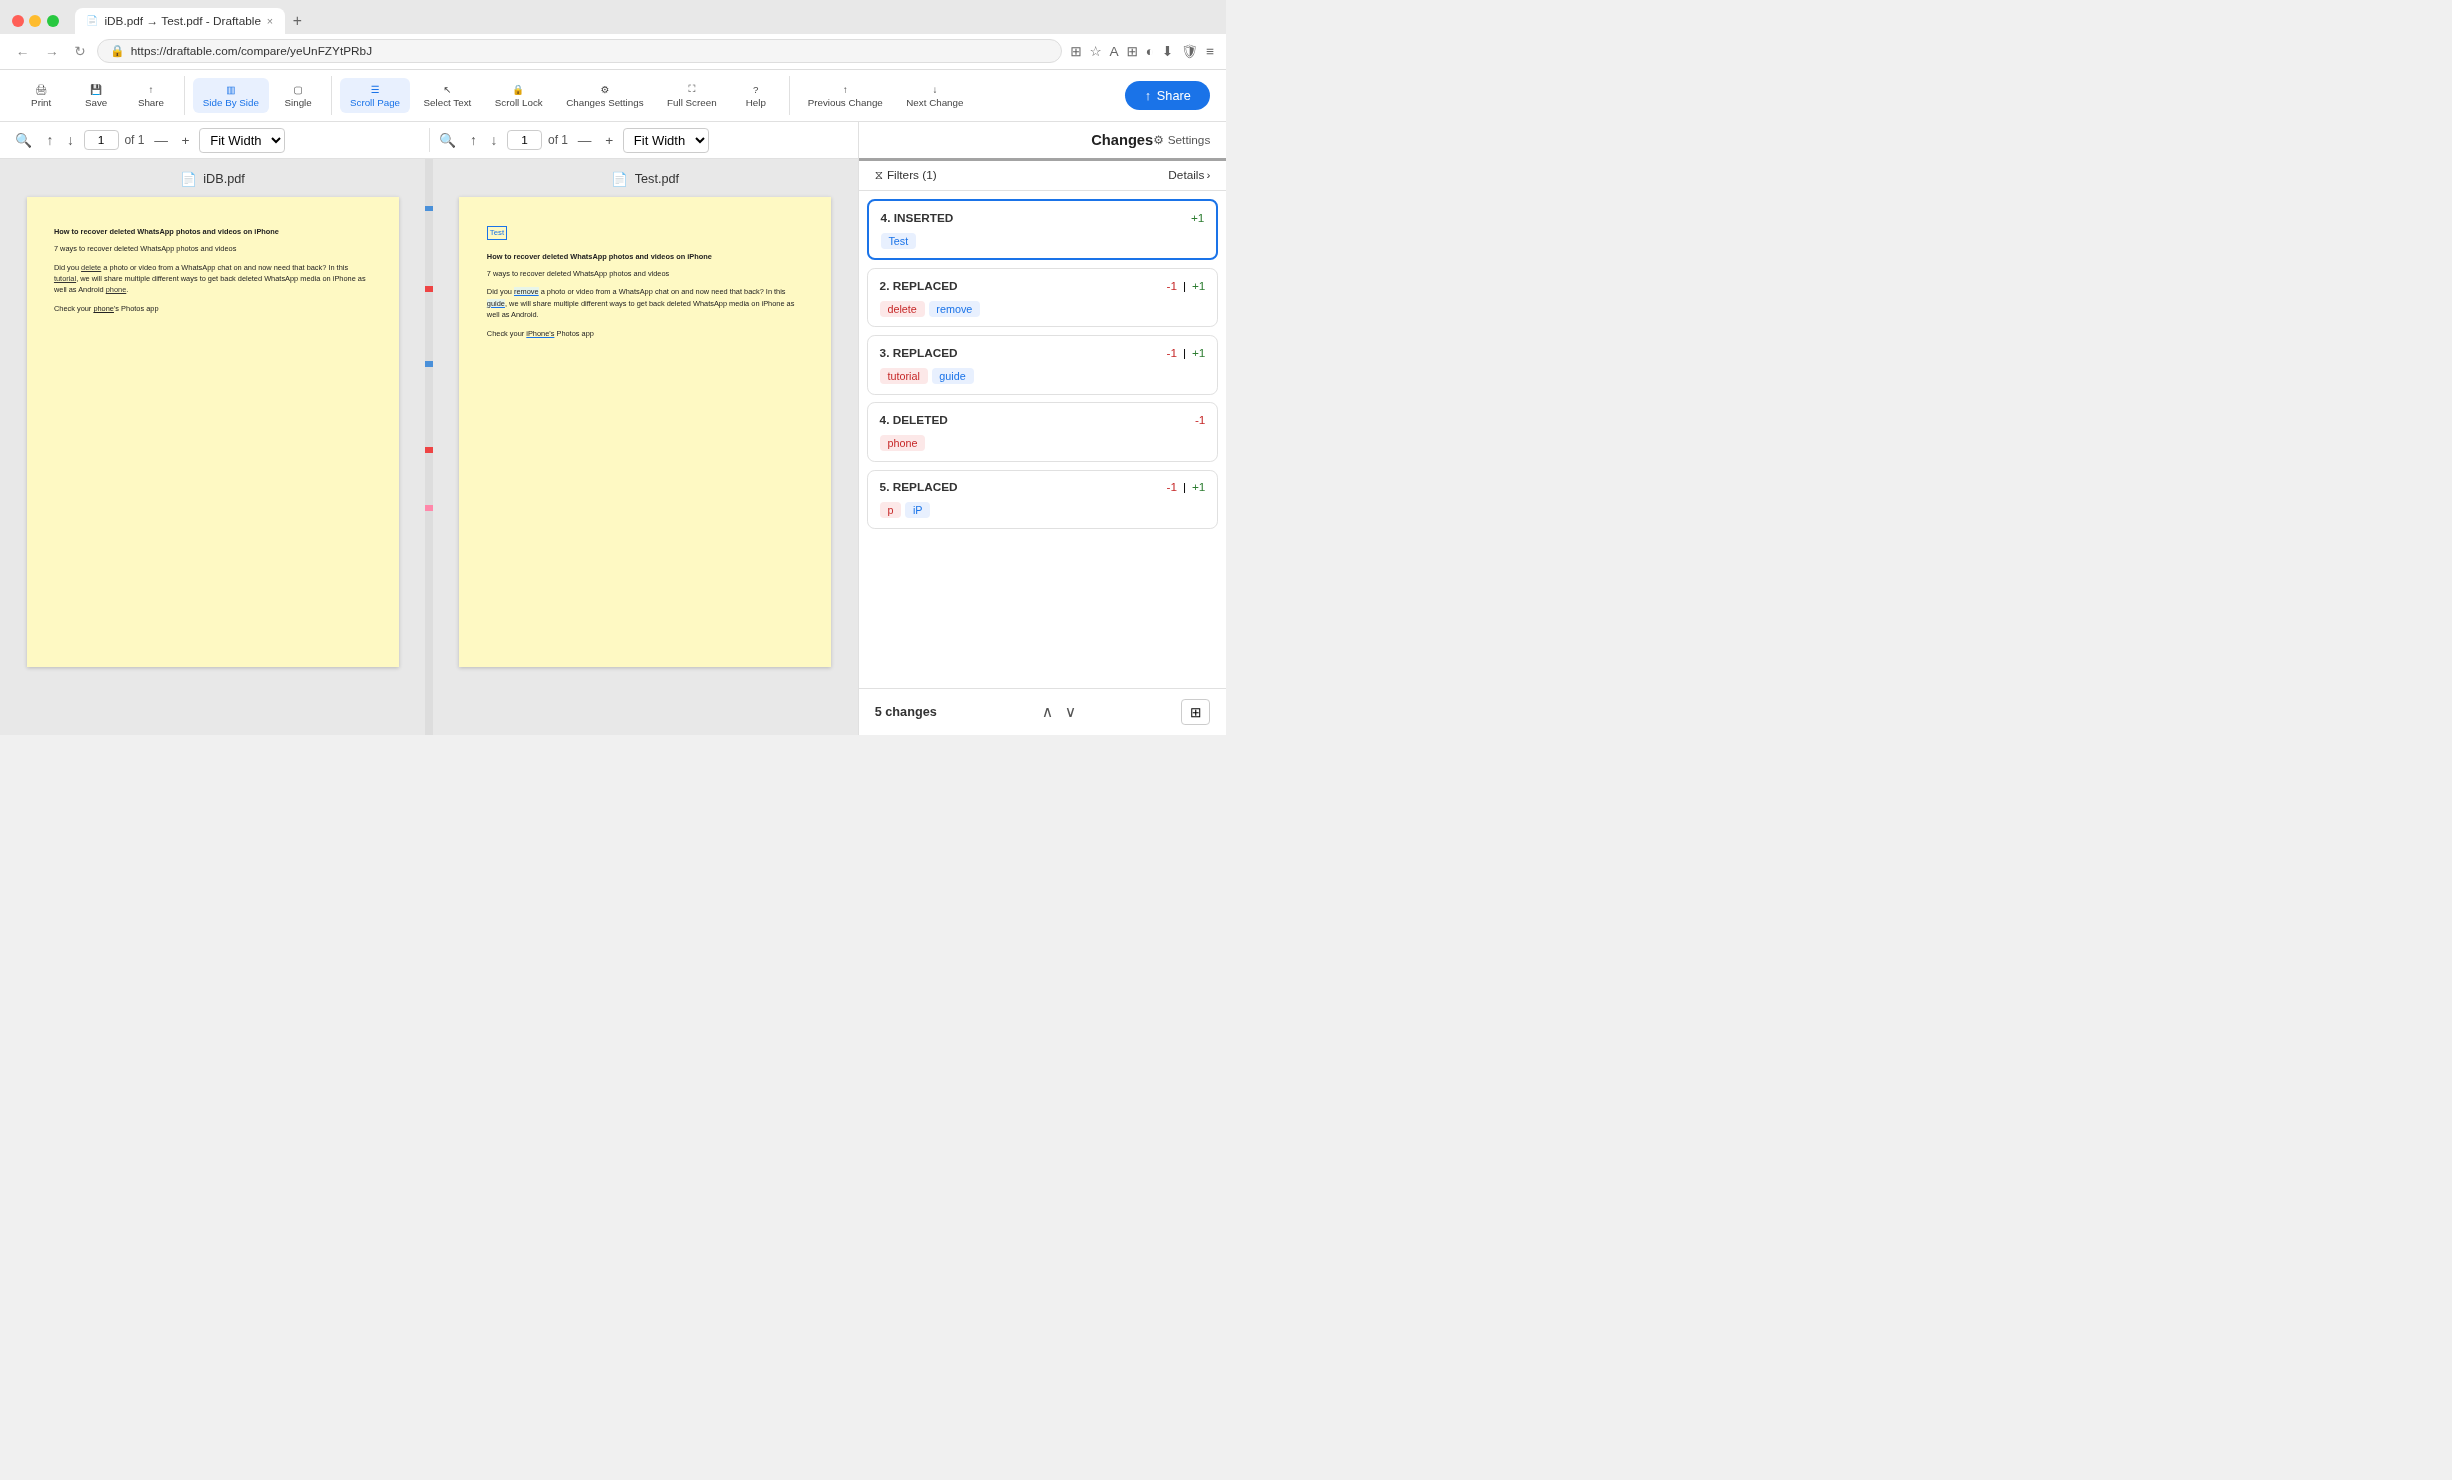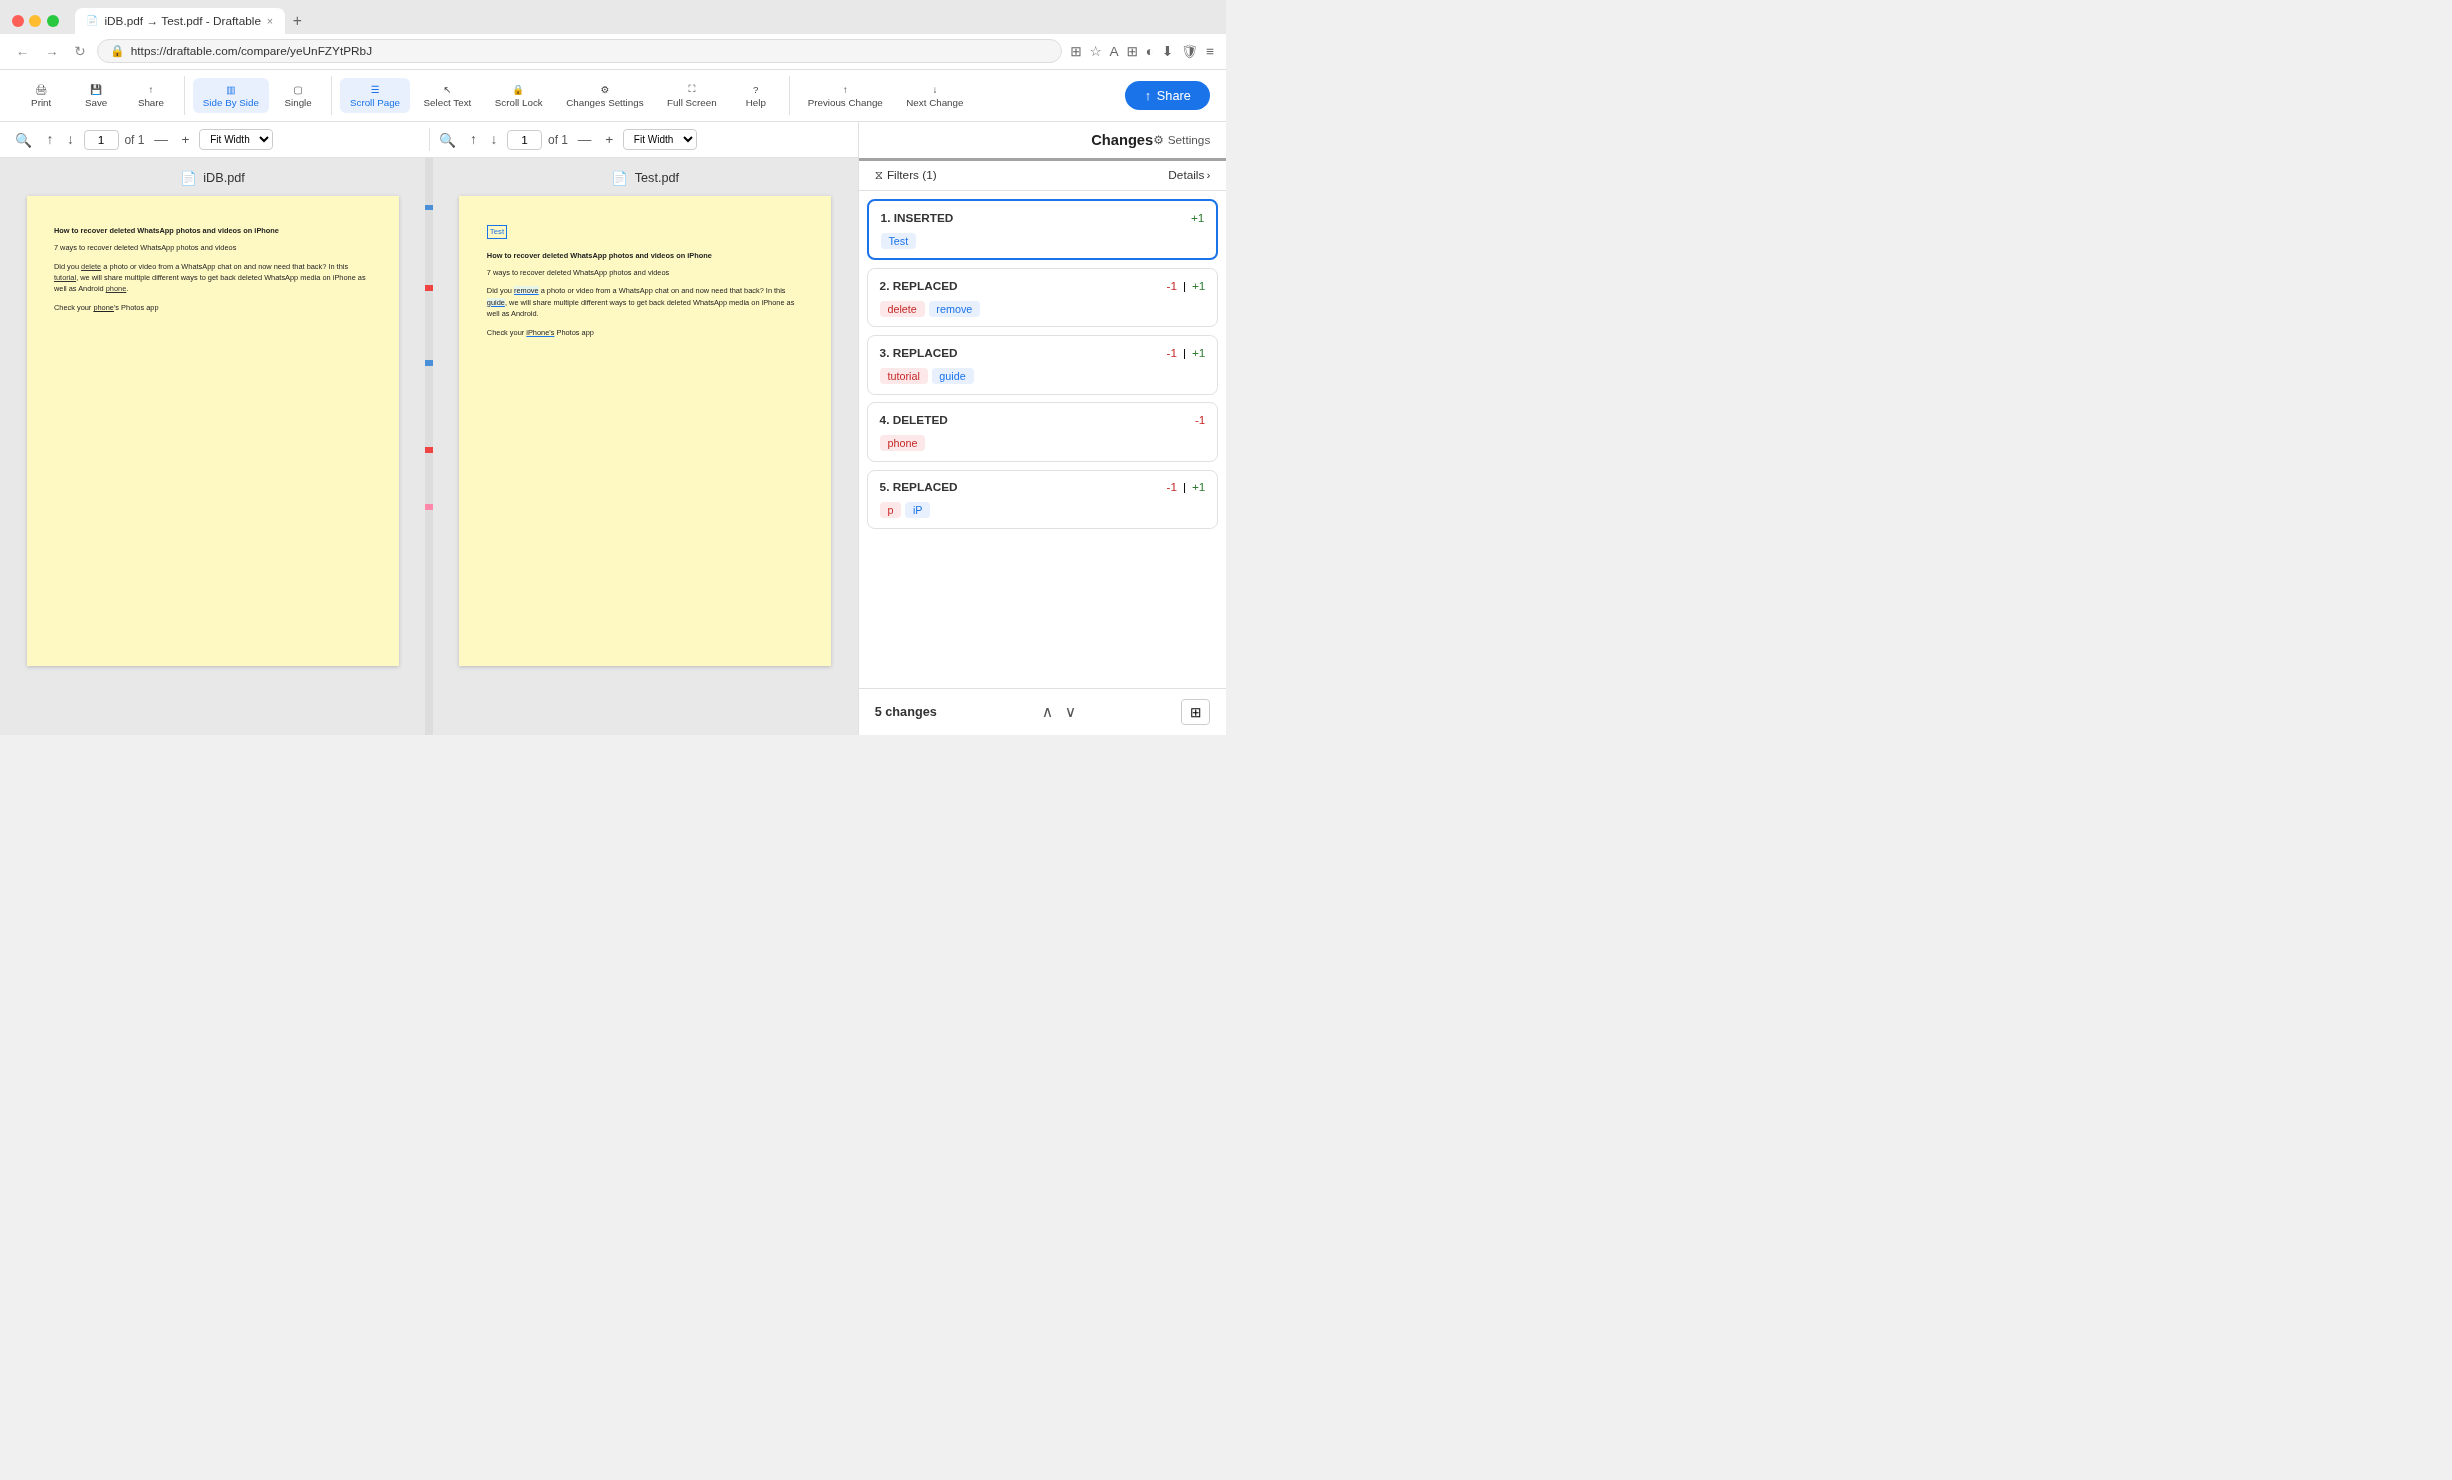--- a/index.html
+++ b/index.html
@@ -37,21 +37,21 @@
     .main-content { display: flex; height: calc(740px - 127px); }
 
     
     .doc-area { flex: 1; display: flex; flex-direction: column; overflow: hidden; }
     .doc-toolbar { display: flex; align-items: center; gap: 5.9px; padding: 5.9px 11.8px; background: white; border-bottom: 1px solid #e0e0e0; }
     .doc-toolbar-half { flex: 1; display: flex; align-items: center; gap: 5.9px; }
     .doc-separator { width: 1px; height: 23.5px; background: #e0e0e0; }
     .doc-btn { background: none; border: none; cursor: pointer; color: #555; font-size: 13.7px; padding: 3.9px; }
     .page-input { width: 35px; text-align: center; border: 1px solid #ccc; border-radius: 3.9px; padding: 2px 3.9px; font-size: 11.8px; }
     .page-info { font-size: 12px; color: #555; }
-    .zoom-select { border: 1px solid #ccc; border-radius: 3.9px; padding: 2.9px 5.9px; font-size: 10px; background: white; cursor: pointer; }
+    .zoom-select { border: 1px solid #ccc; border-radius: 3.9px; padding: 2.9px 5.9px; font-size: 13px; background: white; cursor: pointer; }
 
     
     .docs-container { display: flex; flex: 1; overflow: hidden; background: #e8e8e8; }
     .doc-side { flex: 1; display: flex; flex-direction: column; align-items: center; padding: 11.8px; overflow-y: auto; }
     .doc-filename { display: flex; align-items: center; gap: 5.9px; font-size: 12.7px; color: #333; margin-bottom: 9.8px; }
     .pdf-icon { color: #e44; font-size: 13.7px; }
     .doc-page { background: #fef9c3; width: 100%; max-width: 372px; min-height: 470px; padding: 29px 27.4px; box-shadow: 0 1px 3.9px rgba(0,0,0,0.2); font-size: 7.4px; line-height: 1.5; color: #222; position: relative; }
     .doc-page-title { font-weight: bold; margin-bottom: 5.9px; }
     .doc-page-subtitle { margin-bottom: 7.8px; }
     .doc-page-body { margin-bottom: 7.8px; }
@@ -299,21 +299,21 @@
       <div class="details-btn">
         <span>Details</span>
         <span>›</span>
       </div>
     </div>
 
     <div class="changes-list">
 
       <div class="change-card active">
         <div class="change-card-header">
-          <span class="change-label">1. INSERTED</span>
+          <span class="change-label">4. INSERTED</span>
           <div class="change-counts">
             <span class="count-pos">+1</span>
           </div>
         </div>
         <div class="change-tags">
           <span class="change-tag tag-blue">Test</span>
         </div>
       </div>
 
       <div class="change-card">

